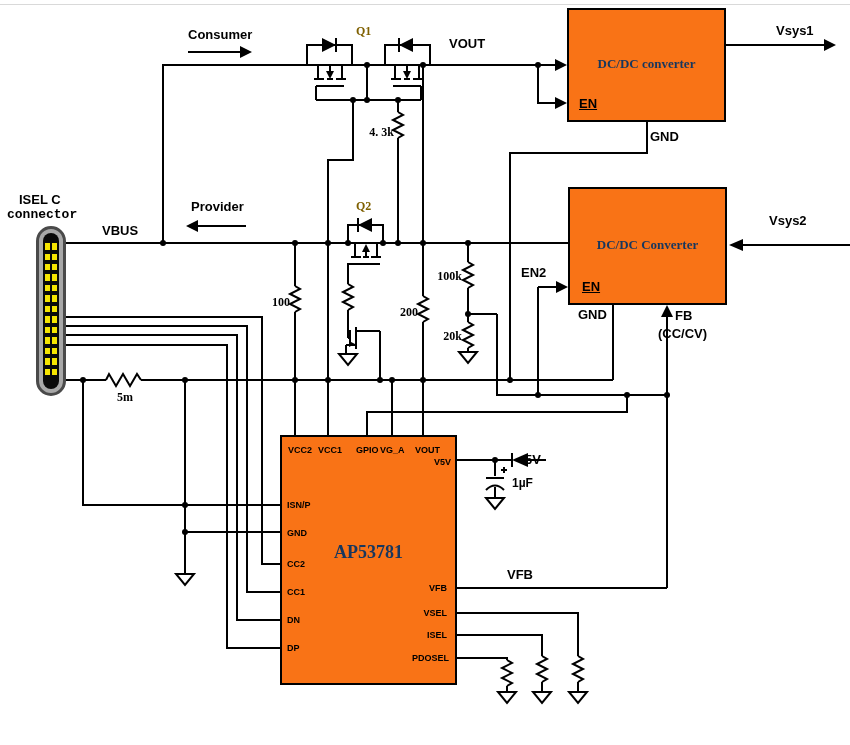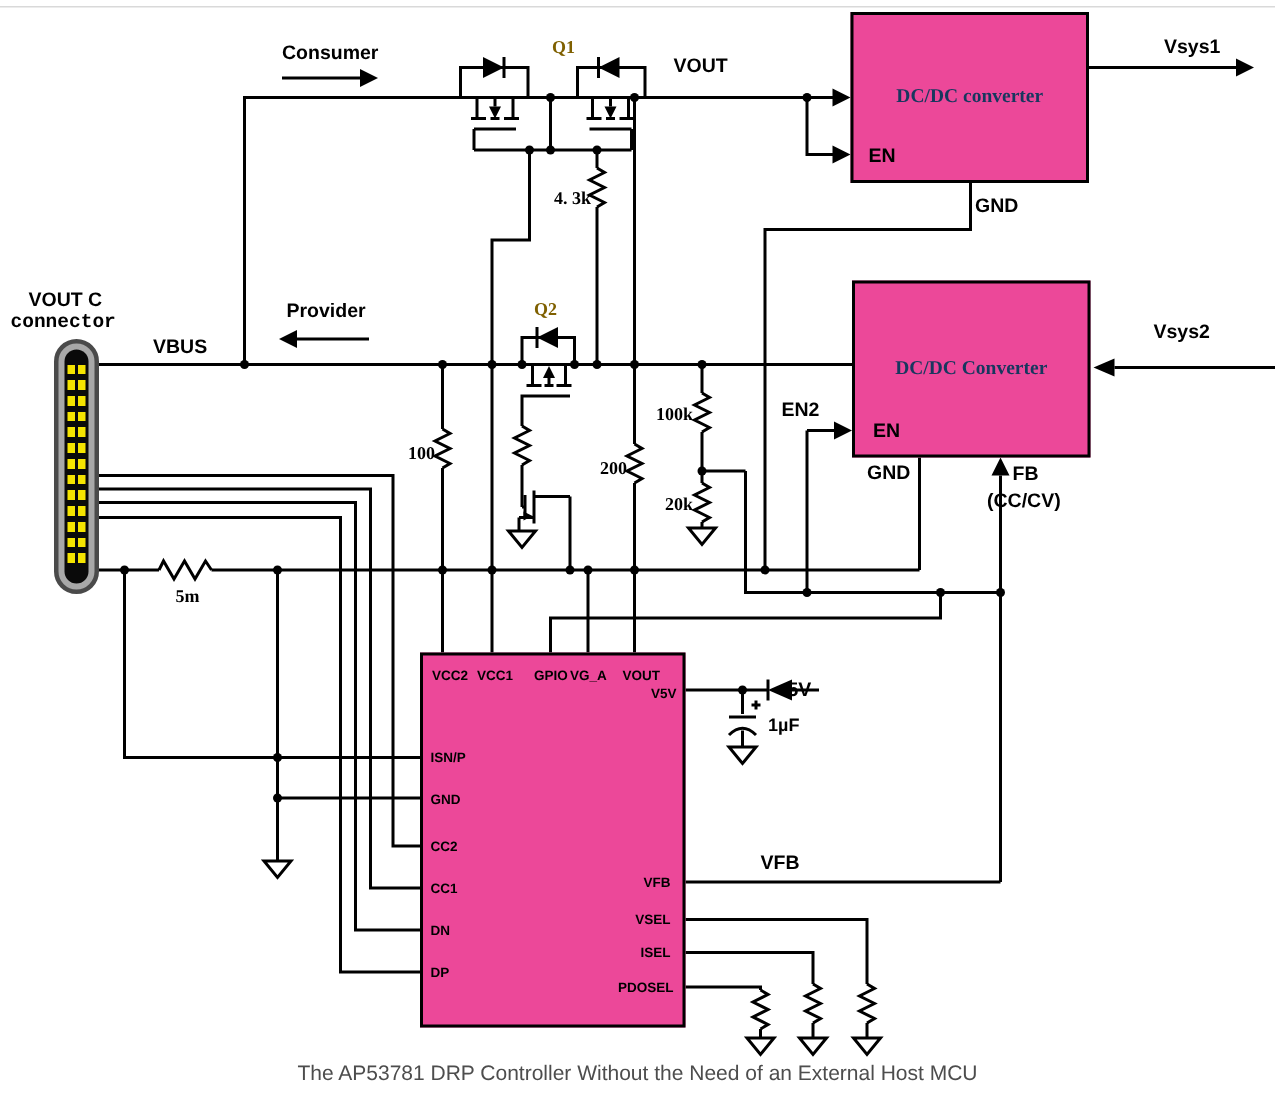--- a/index.html
+++ b/index.html
@@ -2,24 +2,24 @@
 <html><head>
 <meta charset="utf-8">
 <style>
   html,body{margin:0;padding:0;background:#fff;}
   #stage{position:relative;width:850px;height:745px;background:#fff;overflow:hidden;
          font-family:"Liberation Sans",sans-serif;}
   #wires{position:absolute;left:0;top:0;z-index:1;}
   .lbl{position:absolute;font:bold 13px "Liberation Sans",sans-serif;color:#000;white-space:nowrap;z-index:5;}
   .val{position:absolute;font:bold 12px "Liberation Serif",serif;color:#000;white-space:nowrap;z-index:5;}
   .qlbl{position:absolute;font:bold 12px "Liberation Serif",serif;color:#7f6000;white-space:nowrap;z-index:5;}
-  .box{position:absolute;background:#ec4899;border:2px solid #000;z-index:3;}
+  .box{position:absolute;background:#f97316;border:2px solid #000;z-index:3;}
   .box .title{position:absolute;left:0;right:0;text-align:center;
               font:bold 13px "Liberation Serif",serif;color:#17375e;}
-  .box .enpin{position:absolute;font:bold 13px "Liberation Sans",sans-serif;color:#000;}
+  .box .enpin{position:absolute;font:bold 13px "Liberation Sans",sans-serif;color:#000;text-decoration:underline;}
   .pin{position:absolute;font:bold 9px "Liberation Sans",sans-serif;color:#000;white-space:nowrap;}
   #chip-name{position:absolute;left:0;right:0;top:105px;text-align:center;
              font:bold 18px "Liberation Serif",serif;color:#17375e;}
   #connector-outer{position:absolute;left:36px;top:226px;width:30px;height:170px;
       background:#a8a8a8;border:3px solid #4a4a4a;border-radius:16px;box-sizing:border-box;z-index:3;}
   #connector-inner{position:absolute;left:4px;top:4px;width:16px;height:156px;
       background:#0a0a0a;border-radius:8px;}
   .pincol{position:absolute;top:10px;bottom:10px;width:5px;
       background:repeating-linear-gradient(to bottom,#f5e400 0 6.5px,#0a0a0a 6.5px 10.5px);}
   #caption{position:absolute;left:0;top:707px;width:850px;text-align:center;
@@ -247,40 +247,40 @@
   <div class="pin" style="left:5px;top:63px;">ISN/P</div>
   <div class="pin" style="left:5px;top:91px;">GND</div>
   <div class="pin" style="left:5px;top:122px;">CC2</div>
   <div class="pin" style="left:5px;top:150px;">CC1</div>
   <div class="pin" style="left:5px;top:178px;">DN</div>
   <div class="pin" style="left:5px;top:206px;">DP</div>
   <div class="pin" style="right:8px;top:146px;">VFB</div>
   <div class="pin" style="right:8px;top:171px;">VSEL</div>
   <div class="pin" style="right:8px;top:193px;margin-left:17px;">ISEL</div>
   <div class="pin" style="right:6px;top:216px;">PDOSEL</div>
+  <div id="chip-name">AP53781</div>
 </div>
 
 <div class="lbl" style="left:188px;top:27px;">Consumer</div>
 <div class="lbl" style="left:191px;top:199px;">Provider</div>
-<div class="qlbl" style="left:356px;top:24px;margin-left:12px;">Q1</div>
+<div class="qlbl" style="left:356px;top:24px;">Q1</div>
 <div class="qlbl" style="left:356px;top:199px;">Q2</div>
 <div class="lbl" style="left:449px;top:36px;">VOUT</div>
 <div class="lbl" style="left:776px;top:23px;">Vsys1</div>
 <div class="lbl" style="left:769px;top:213px;">Vsys2</div>
 <div class="lbl" style="left:102px;top:223px;">VBUS</div>
 <div class="lbl" style="left:650px;top:129px;">GND</div>
 <div class="lbl" style="left:578px;top:307px;">GND</div>
 <div class="lbl" style="left:521px;top:265px;">EN2</div>
 <div class="lbl" style="left:675px;top:308px;">FB</div>
 <div class="lbl" style="left:658px;top:326px;">(CC/CV)</div>
 <div class="lbl" style="left:507px;top:567px;">VFB</div>
 <div class="lbl" style="left:525px;top:452px;">5V</div>
 <div class="lbl" style="left:512px;top:476px;font-size:12px;">1µF</div>
-<div class="lbl" style="left:19px;top:192px;">VOUT C</div>
+<div class="lbl" style="left:19px;top:192px;">ISEL C</div>
 <div class="lbl" style="left:7px;top:207px;font-family:Liberation Mono, monospace;">connector</div>
 <div class="val r" style="left:356px;top:125px;width:38px;">4. 3k</div>
 <div class="val r" style="left:256px;top:295px;width:34px;">100</div>
 <div class="val r" style="left:384px;top:305px;width:34px;">200</div>
 <div class="val r" style="left:426px;top:269px;width:36px;">100k</div>
 <div class="val r" style="left:426px;top:329px;width:36px;">20k</div>
 <div class="val" style="left:117px;top:390px;">5m</div>
-<div id="caption">The AP53781 DRP Controller Without the Need of an External Host MCU</div>
 </div>
 
 </body></html>

